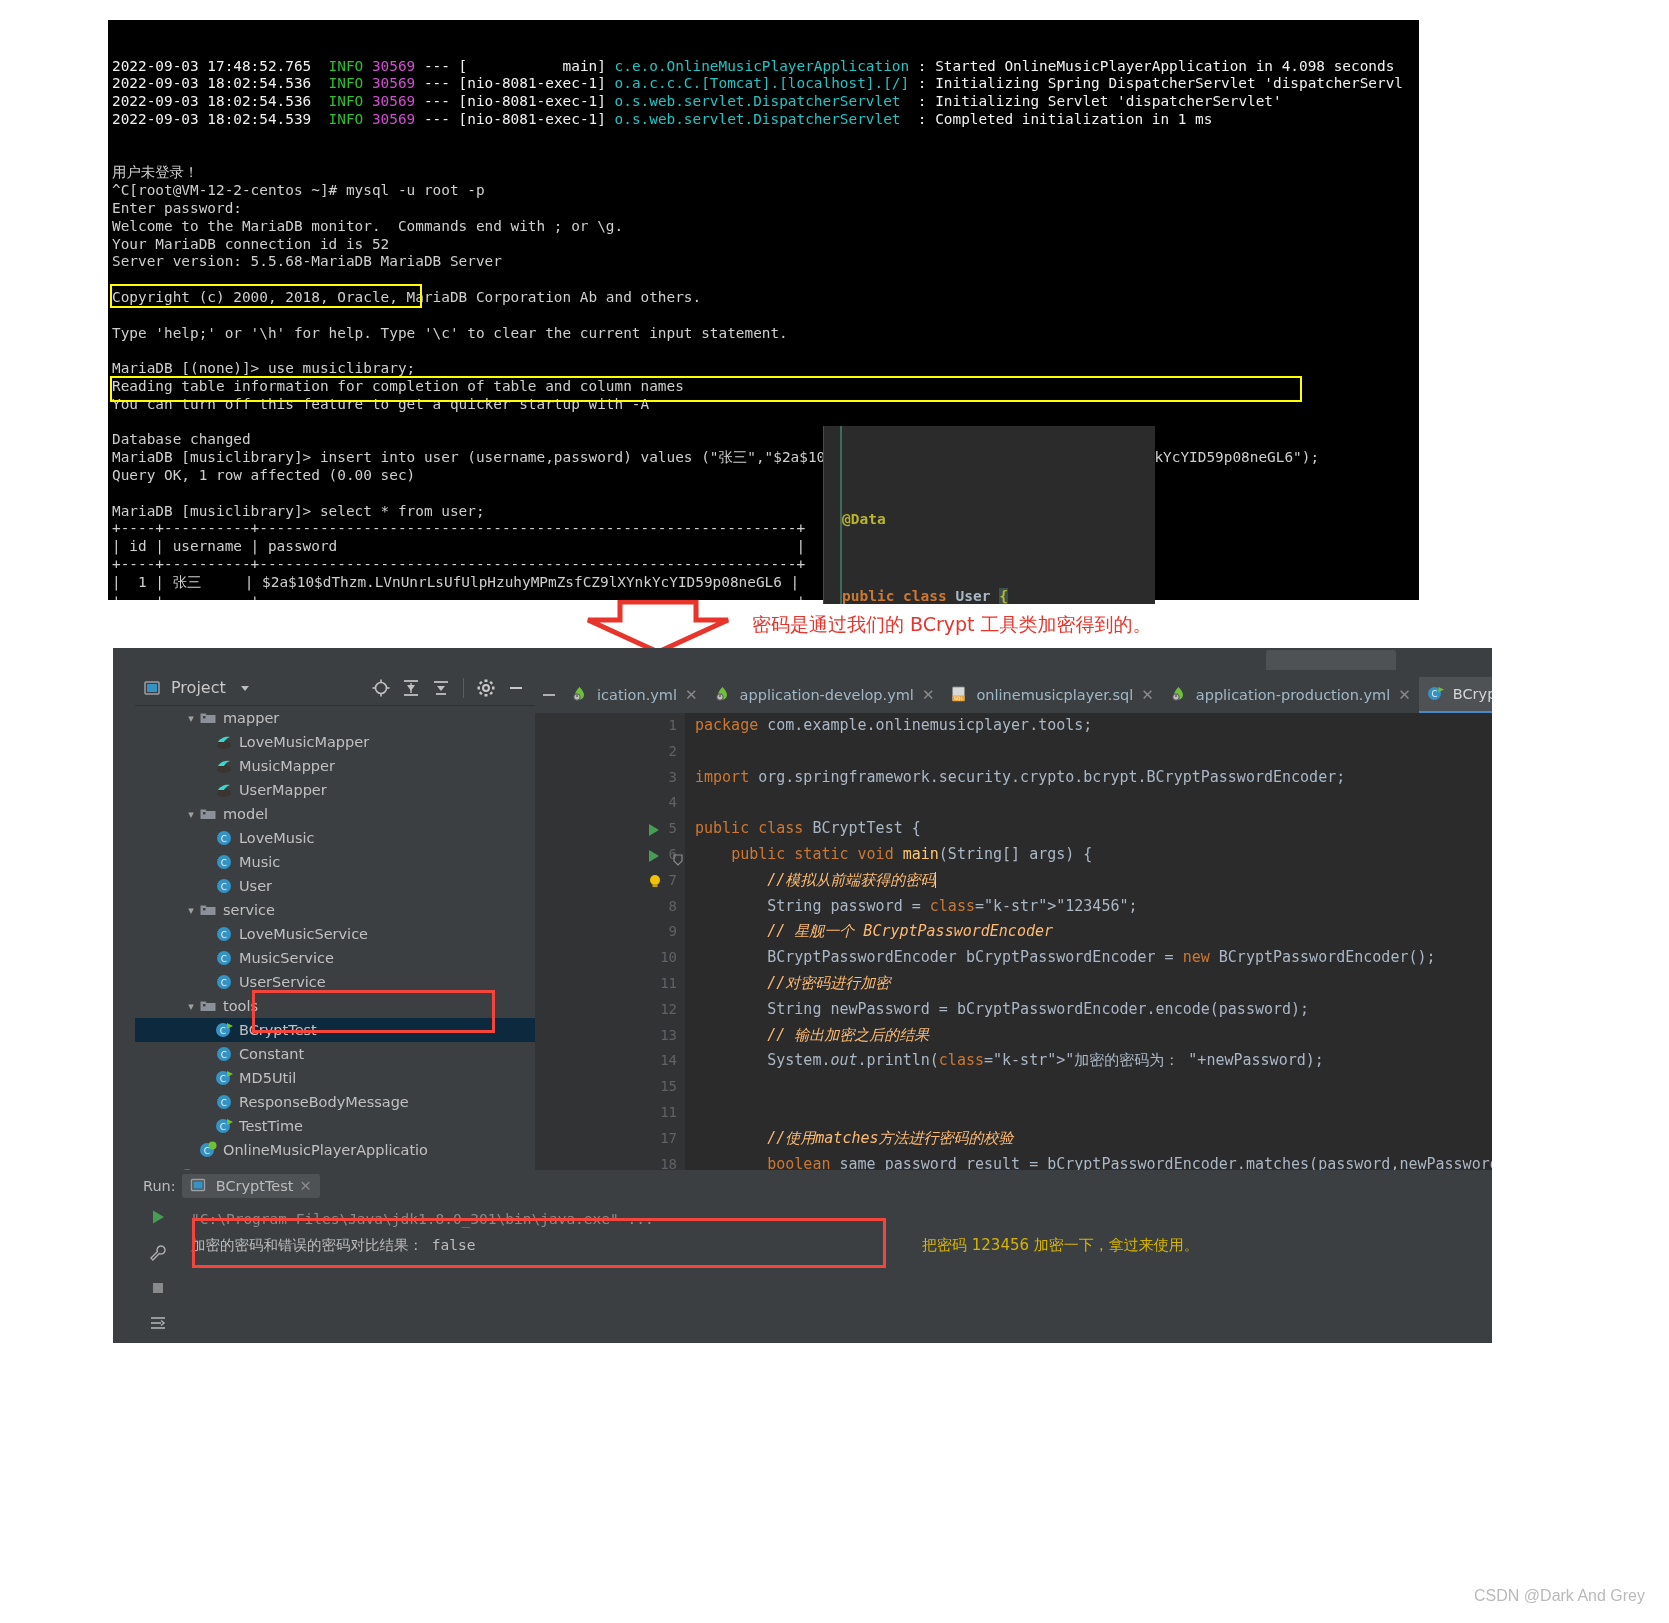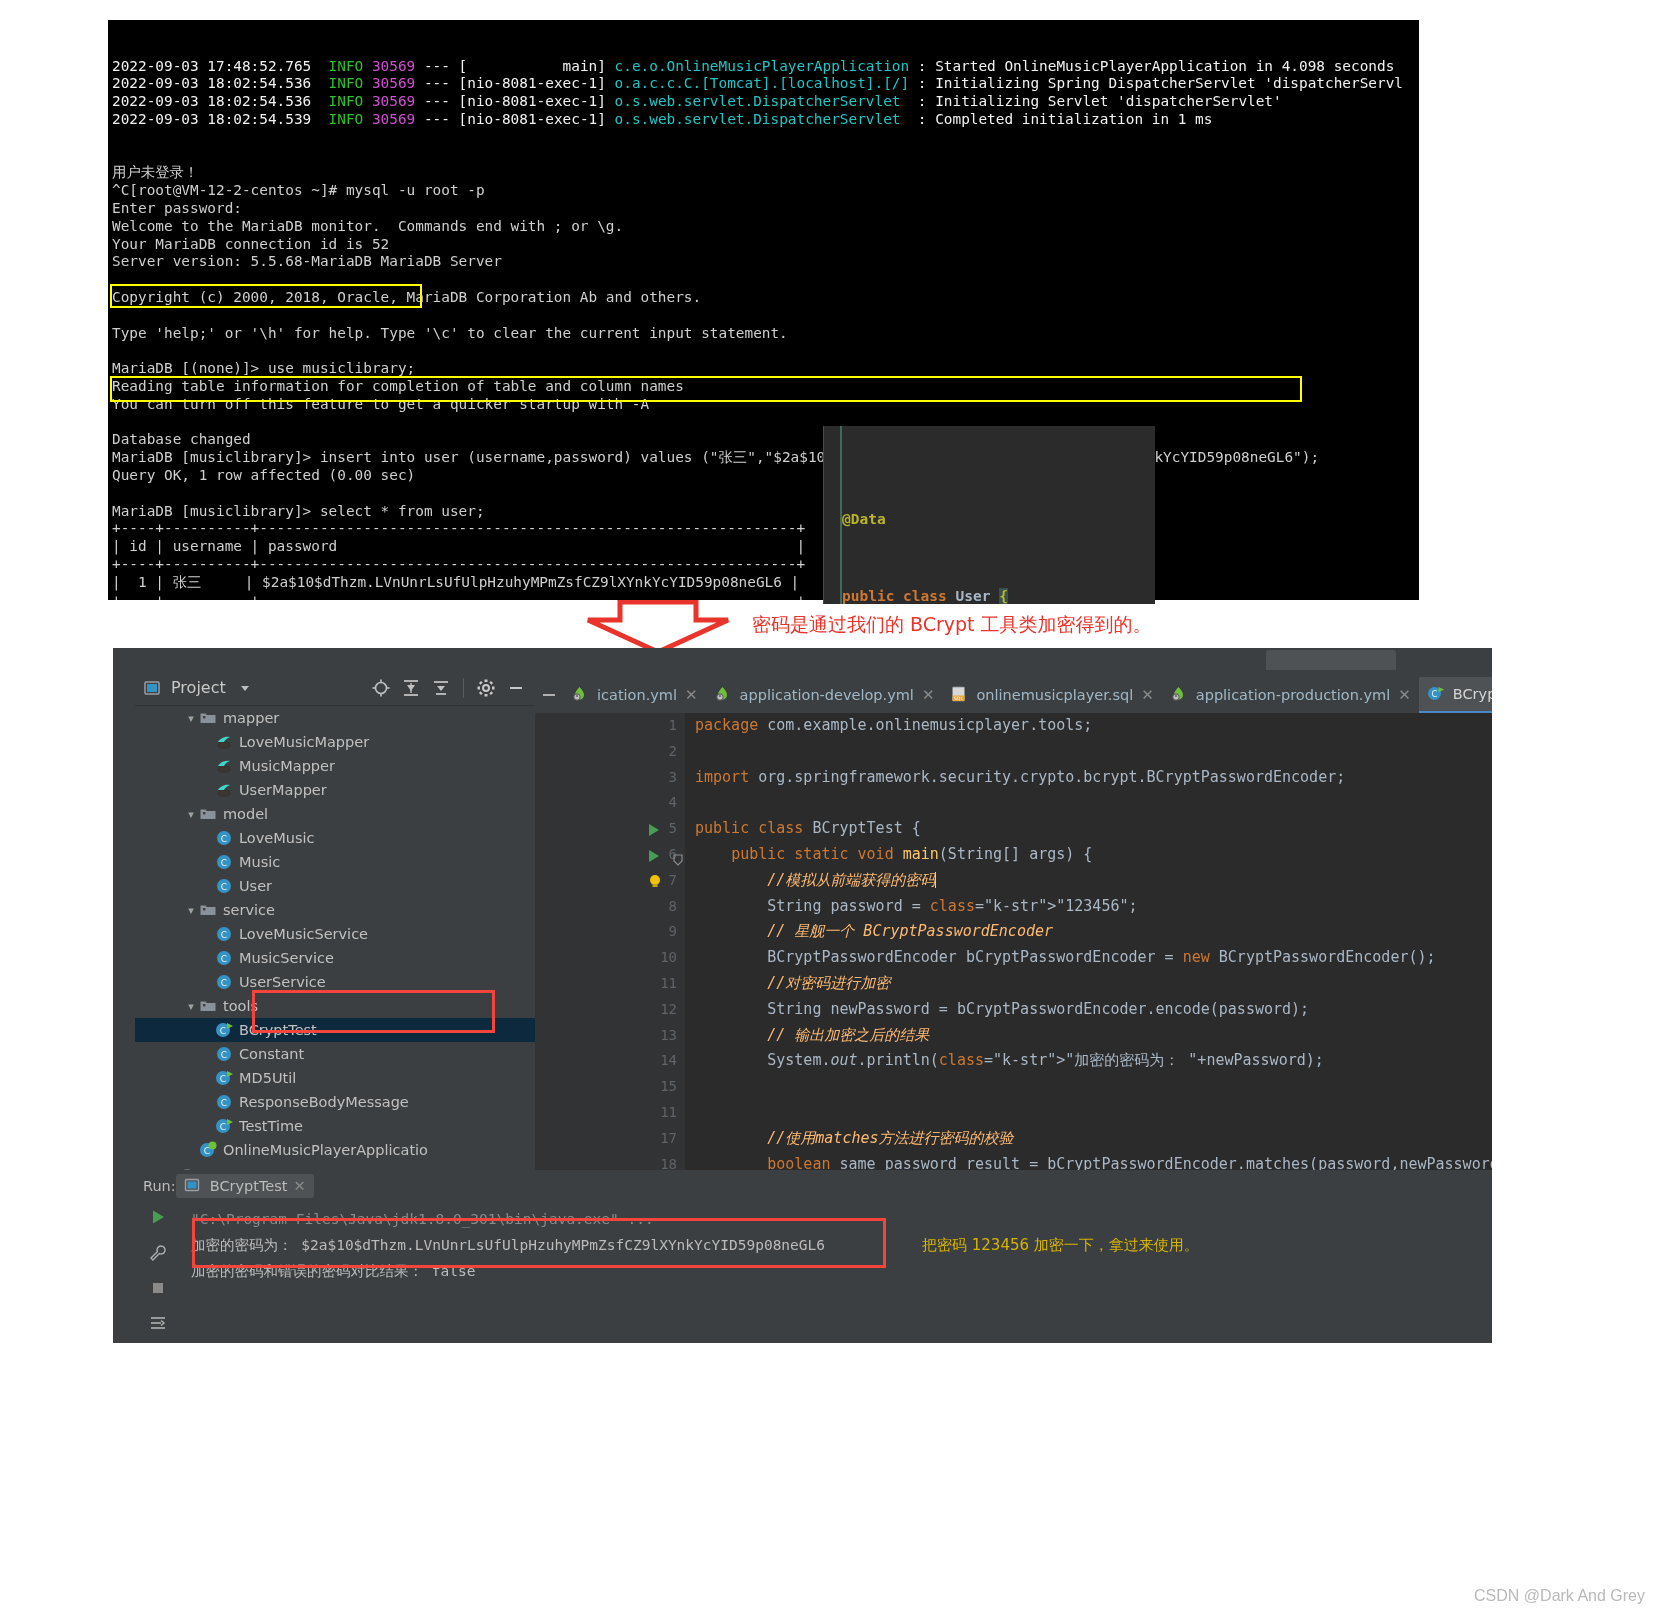--- a/index.html
+++ b/index.html
@@ -144,21 +144,21 @@
 
   .scroll-h {
     position:absolute; height: 8px; background:#5e6265; border-radius: 4px;
   }
 
   
   .runpanel {
     position:absolute; left: 22px; right: 0; top: 522px; bottom: 0;
     background: #3c3f41;
   }
-  .run-head { height: 32px; display:flex; align-items:center; gap:0; padding-left: 8px; font-size: 14.5px; color:#bbb; }
+  .run-head { height: 32px; display:flex; align-items:center; gap:6px; padding-left: 8px; font-size: 14.5px; color:#bbb; }
   .run-tab { display:flex; align-items:center; gap:6px; padding: 3px 8px; background:#4e5254; border-radius:3px; }
   .run-body {
     position:absolute; left:0; top:32px; right:0; bottom:0; background:#3c3f41;
     display:flex;
   }
   .run-side { width: 46px; background:#3c3f41; display:flex; flex-direction:column; align-items:center; padding-top: 6px; gap: 14px;}
   .run-console {
     flex:1; background:#3c3f41; color:#bbbbbb;
     font-family: "DejaVu Sans Mono","Liberation Mono", monospace;
     font-size: 14.5px; line-height: 26px; padding: 4px 0 0 10px;
@@ -638,21 +638,21 @@
           <span>
             <svg width="18" height="18" viewBox="0 0 18 18">
                 <line x1="2" y1="4" x2="16" y2="4" stroke="#b0b0b0" stroke-width="1.6"></line>
                 <line x1="2" y1="9" x2="12" y2="9" stroke="#b0b0b0" stroke-width="1.6"></line>
                 <polyline points="12,6.5 15,9 12,11.5" fill="none" stroke="#b0b0b0" stroke-width="1.4"></polyline>
                 <line x1="2" y1="14" x2="16" y2="14" stroke="#b0b0b0" stroke-width="1.6"></line>
               </svg>
           </span>
 
         </div>
-        <div class="run-console" id="run-console"><div class="gray-cmd">"C:\Program Files\Java\jdk1.8.0_301\bin\java.exe" ...</div><div>加密的密码为： $2a$10$dThzm.LVnUnrLsUfUlpHzuhyMPmZsfCZ9lXYnkYcYID59p08neGL6</div><div>加密的密码和错误的密码对比结果： false</div></div>
+        <div class="run-console" id="run-console"><div class="gray-cmd">"C:\Program Files\Java\jdk1.8.0_301\bin\java.exe" ...</div><div>加密的密码和错误的密码对比结果： false</div></div>
       </div>
     </div>
   </div>
 
   <div class="red-box" style="left:252px; top:990px; width:243px; height:43px;"></div>
   <div class="red-box" style="left:192px; top:1218px; width:694px; height:50px;"></div>
   <div class="note-cn" style="left:922px; top:1236px;">把密码 123456 加密一下，拿过来使用。</div>
 
   <div class="watermark">CSDN @Dark And Grey</div>
 </div>

